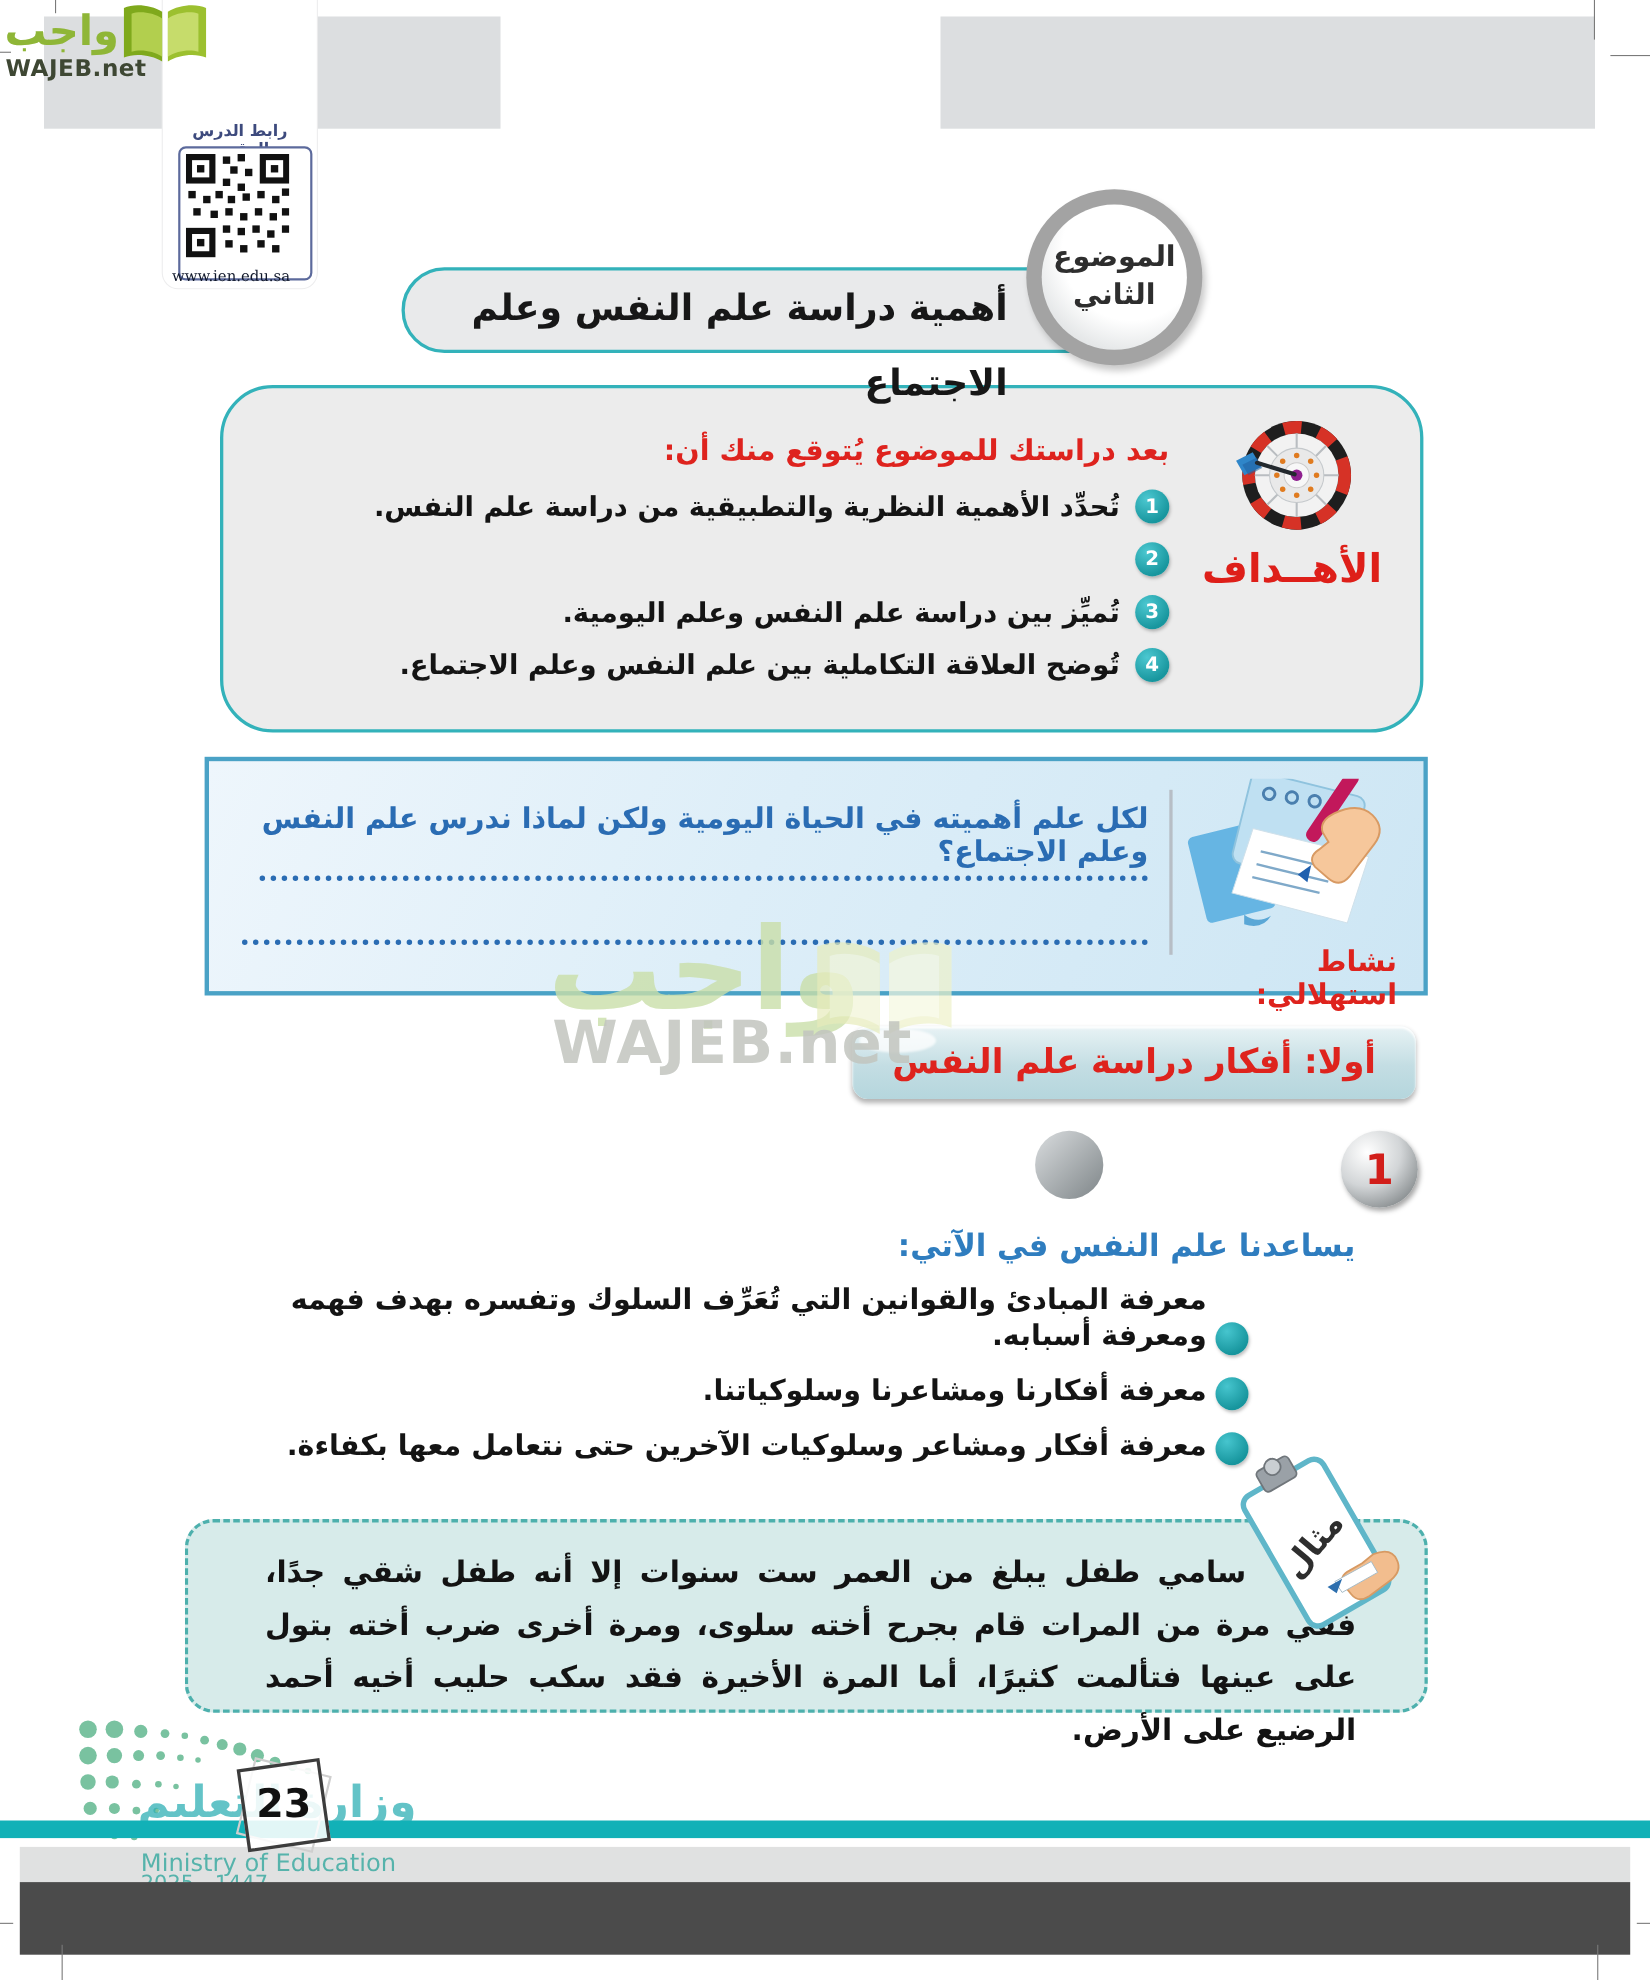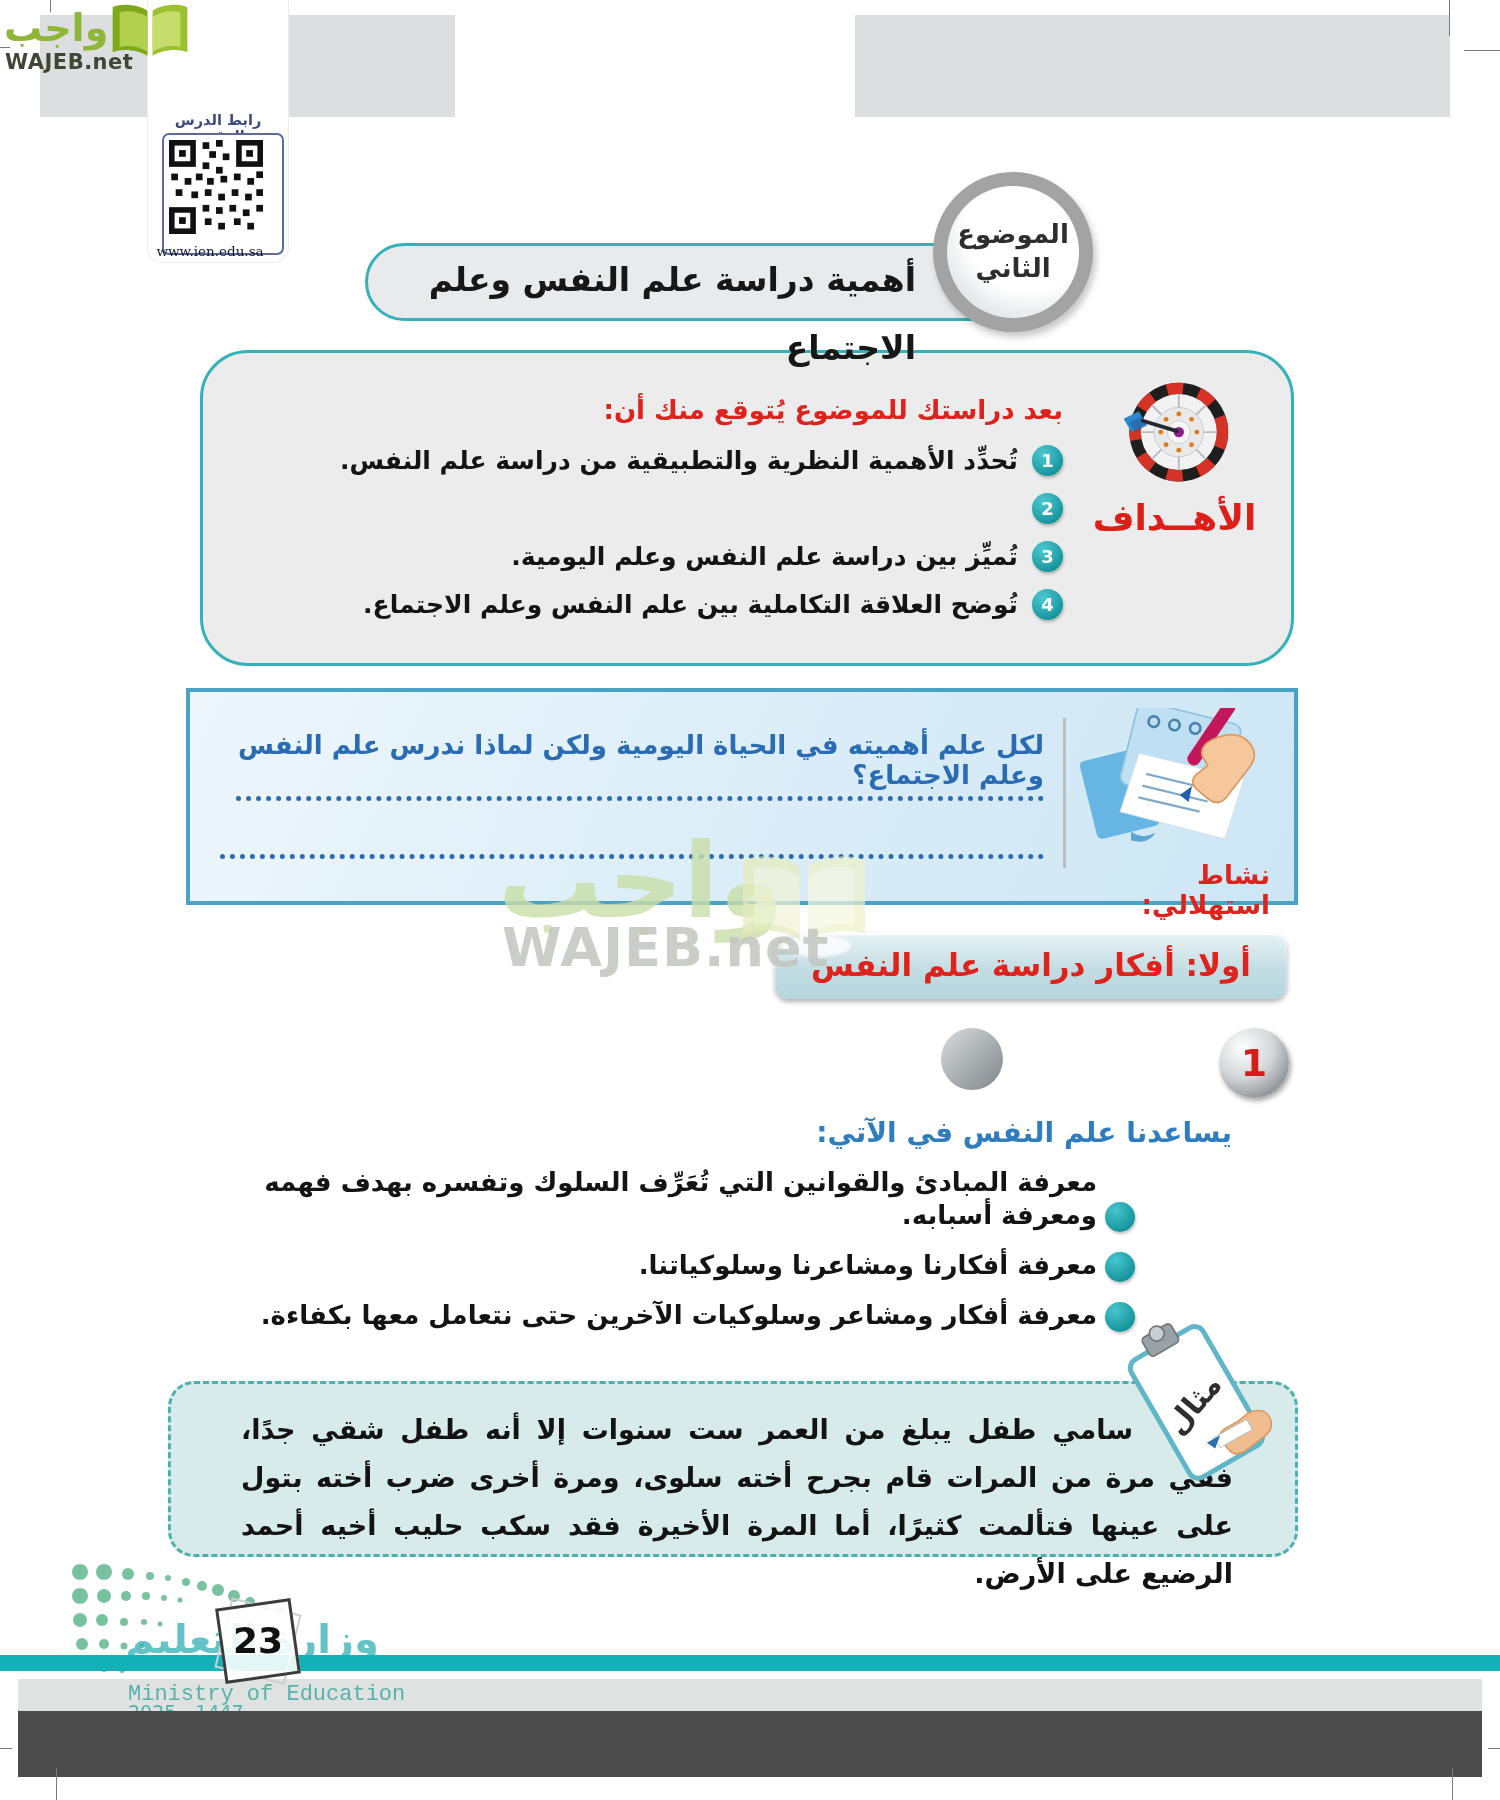--- a/index.html
+++ b/index.html
@@ -104,21 +104,21 @@
   .pn-light{position:absolute;inset:7px;border:2px solid #cfcfcf;transform:rotate(14deg);}
   .pn-dark{position:absolute;inset:5px;border:3.5px solid #3c3c3c;transform:rotate(-8deg);
            background:rgba(255,255,255,.88);}
   .pn-text{position:absolute;inset:0;text-align:center;line-height:86px;font-size:36px;
            font-weight:bold;color:#111;}
   .moe-wordmark{left:125px;top:1616px;font-size:40px;font-weight:bold;color:#2fb0b5;
                 opacity:.75;direction:rtl;letter-spacing:2px;z-index:1;}
   .teal-band{left:0;top:1655px;width:1500px;height:16px;background:#12b1b7;z-index:2;}
   .gray-bar{left:18px;top:1679px;width:1464px;height:32px;background:#e0e1e1;z-index:2;}
   .dark-bar{left:18px;top:1711px;width:1464px;height:66px;background:#4b4b4b;z-index:3;}
-  .moe-en{left:128px;top:1682px;font-size:22px;color:#56b3ab;z-index:2;font-family:Liberation Mono, monospace;}
+  .moe-en{left:128px;top:1682px;font-size:22px;color:#56b3ab;z-index:2;}
   .moe-ed{left:128px;top:1701px;font-size:19px;color:#56b3ab;z-index:2;}
 </style>
 </head>
 <body>
 
 <div class="page">
 
   <div class="abs gray-a"></div>
   <div class="abs gray-b"></div>
 

